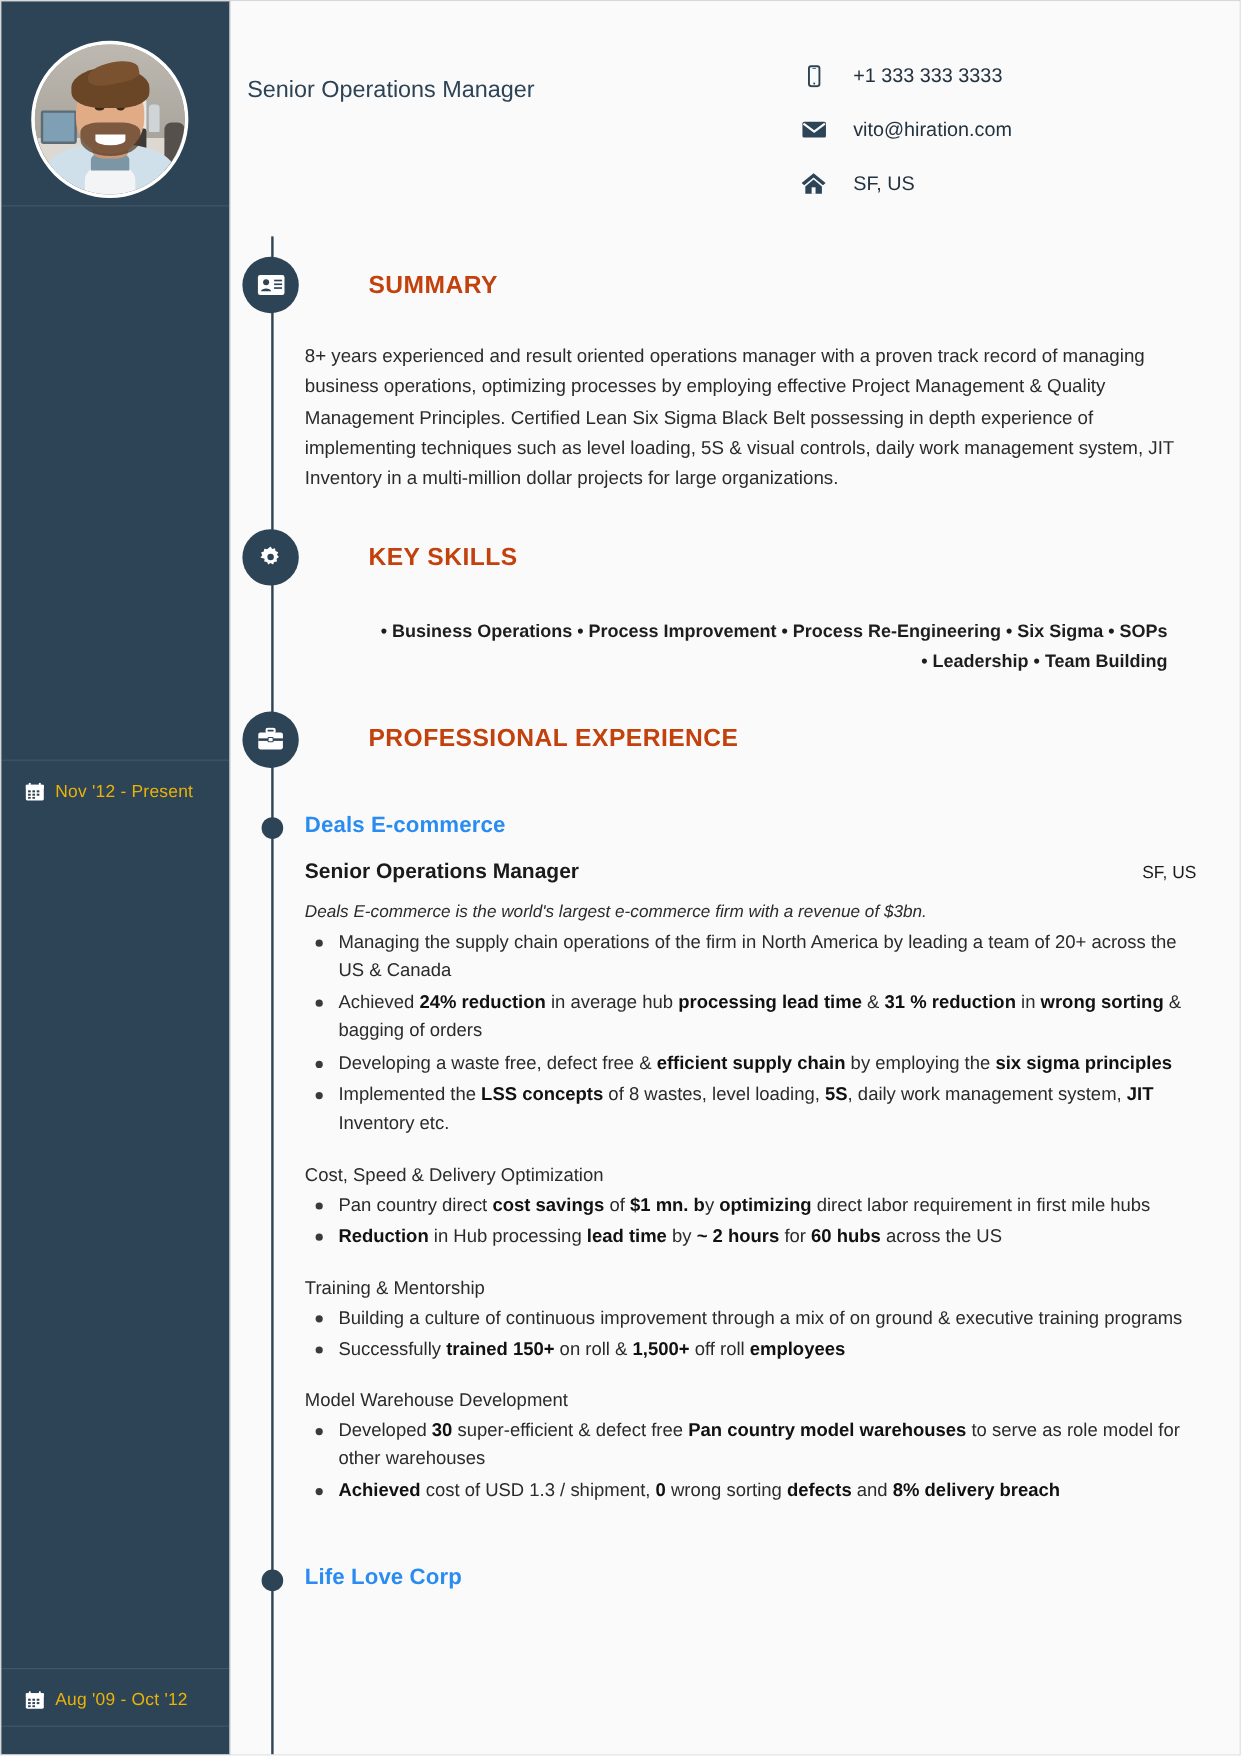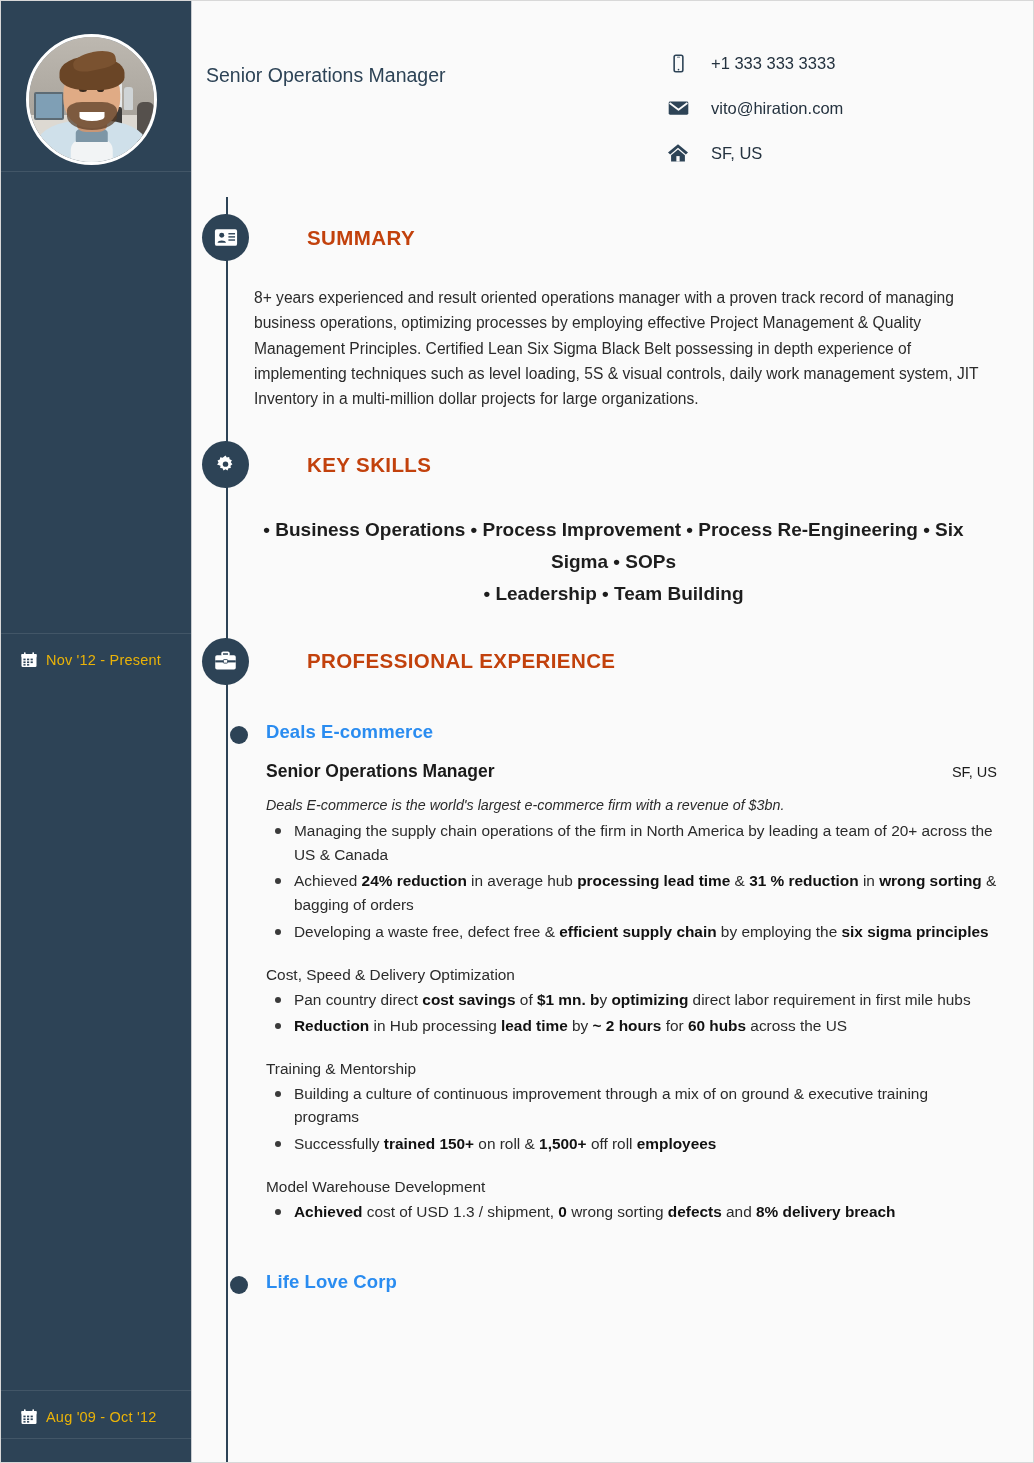--- a/index.html
+++ b/index.html
@@ -226,30 +226,30 @@
   .section-body { padding-left: 62px; padding-right: 36px; }
 
   .summary-text {
     font-size: 15.6px;
     line-height: 1.62;
     color: #2b2b2b;
     padding-top: 24px;
   }
 
   .skills-text {
-    font-size: 19px;
+    font-size: 15px;
     line-height: 1.68;
     color: #1d1d1d;
     font-weight: 700;
-    text-align: center;
+    text-align: right;
     padding: 26px 24px 0 0;
   }
 
   
-  .exp-entry { position: relative; padding-left: 62px; padding-right: 36px; margin-left: 12px; }
+  .exp-entry { position: relative; padding-left: 62px; padding-right: 36px; }
   .exp-dot {
     position: absolute;
     left: 26px;
     width: 18px; height: 18px;
     border-radius: 50%;
     background: #2d4356;
     z-index: 2;
   }
   .company {
     font-size: 18.5px;
@@ -491,36 +491,38 @@
 
         <div class="company-desc">Deals E-commerce is the world's largest e-commerce firm with a revenue of $3bn.</div>
 
         <ul class="points first-points">
           <li>Managing the supply chain operations of the firm in North America by leading a team of 20+ across the US &amp; Canada</li>
           <li>Achieved <b>24% reduction</b> in average hub <b>processing lead time</b> &amp; <b>31 % reduction</b> in <b>wrong sorting</b> &amp; bagging of orders</li>
         </ul>
 
         <ul class="points tight">
           <li>Developing a waste free, defect free &amp; <b>efficient supply chain</b> by employing the <b>six sigma principles</b></li>
+          <li>Implemented the <b>LSS concepts</b> of 8 wastes, level loading, <b>5S</b>, daily work management system, <b>JIT</b> Inventory etc.</li>
         </ul>
 
         <div class="sub-head">Cost, Speed &amp; Delivery Optimization</div>
         <ul class="points tight">
           <li>Pan country direct <b>cost savings</b> of <b>$1 mn. b</b>y <b>optimizing</b> direct labor requirement in first mile hubs</li>
           <li><b>Reduction</b> in Hub processing <b>lead time</b> by <b>~ 2 hours</b> for <b>60 hubs</b> across the US</li>
         </ul>
 
         <div class="sub-head">Training &amp; Mentorship</div>
         <ul class="points tight">
           <li>Building a culture of continuous improvement through a mix of on ground &amp; executive training programs</li>
           <li>Successfully <b>trained 150+</b> on roll &amp; <b>1,500+</b> off roll <b>employees</b></li>
         </ul>
 
         <div class="sub-head">Model Warehouse Development</div>
         <ul class="points tight">
+          <li>Developed <b>30</b> super-efficient &amp; defect free <b>Pan country model warehouses</b> to serve as role model for other warehouses</li>
           <li><b>Achieved</b> cost of USD 1.3 / shipment, <b>0</b> wrong sorting <b>defects</b> and <b>8% delivery breach</b></li>
         </ul>
       </div>
 
       <div class="exp-entry" style="margin-top:48px;">
         <span class="exp-dot" style="top:5px;"></span>
         <div class="company">Life Love Corp</div>
       </div>
     </section>
 

